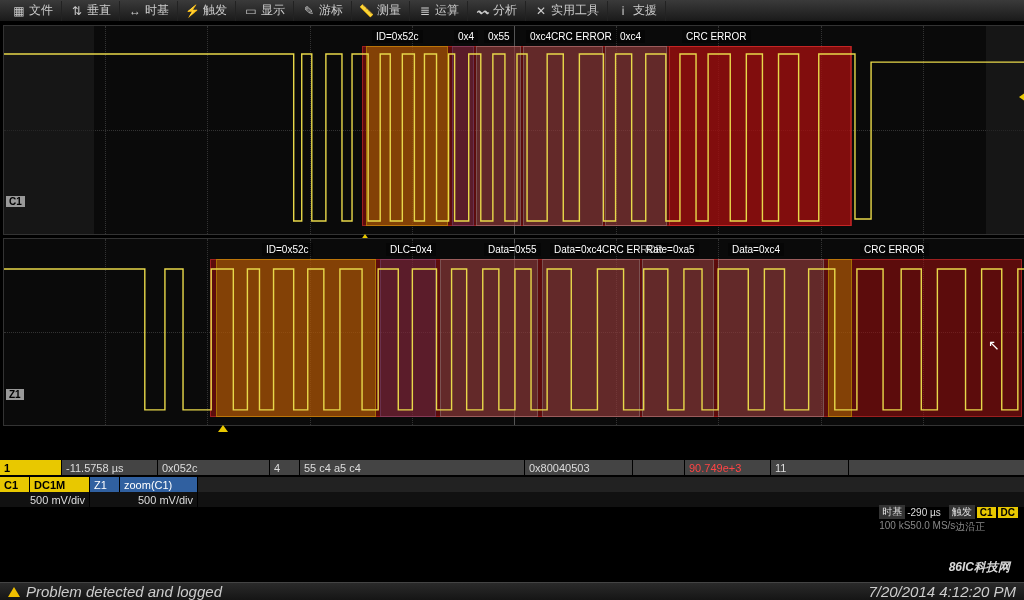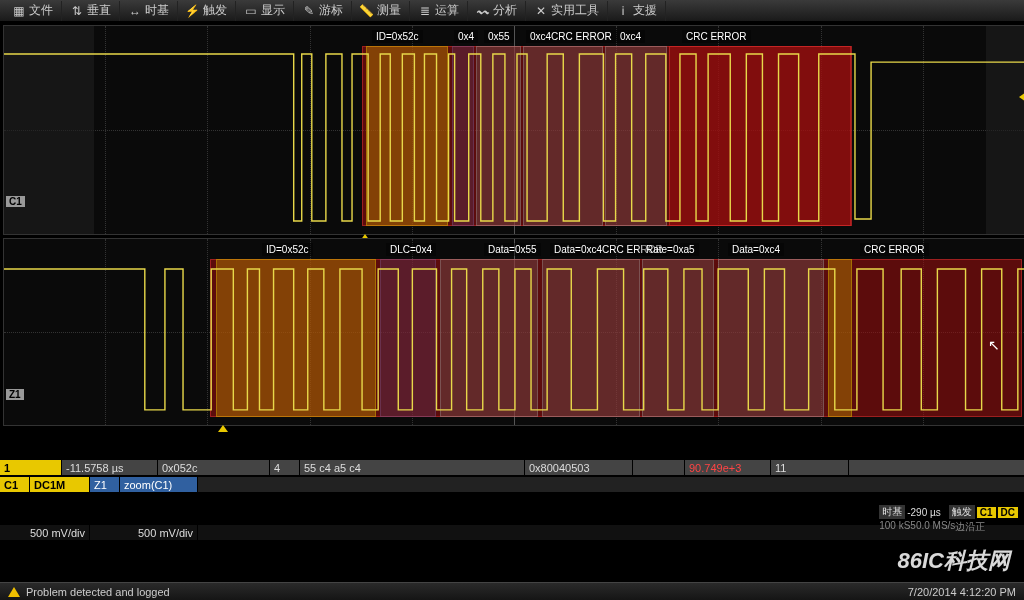--- a/index.html
+++ b/index.html
@@ -153,21 +153,21 @@
     .cell { padding: 0 4px; border-right: 1px solid #000; height: 100%; display: flex; align-items: center; }
     .yellow-bg { background: #e8c800; color: #000; font-weight: bold; }
     .blue-bg { background: #3060a0; color: #fff; }
     .red-text { color: #ff4444; }
     .chan-row {
       display: flex;
       font-size: 11px;
       height: 15px;
       background: #222;
     }
-    .chan-row.dark { background: #111; margin-top: 33px; }
+    .chan-row.dark { background: #111; }
     .info-box {
       position: absolute;
       right: 6px;
       top: 505px;
       display: flex;
       flex-direction: column;
       font-size: 10px;
       gap: 1px;
     }
     .info-line1 { display: flex; gap: 2px; align-items: center; }
@@ -176,37 +176,38 @@
     .statusbar {
       position: absolute;
       bottom: 0;
       left: 0; right: 0;
       height: 18px;
       background: linear-gradient(#2a2a2a, #151515);
       display: flex;
       align-items: center;
       justify-content: space-between;
       padding: 0 8px;
-      font-size: 11px;
+      font-size: 15px;
       color: #ccc;
       border-top: 1px solid #444;
+      font-style: italic;
     }
     .warn-icon {
       width: 0; height: 0;
       border-left: 6px solid transparent;
       border-right: 6px solid transparent;
       border-bottom: 10px solid #f0c000;
       margin-right: 6px;
       position: relative;
     }
     .watermark {
       position: absolute;
       right: 14px;
       bottom: 24px;
-      font-size: 22px;
+      font-size: 12px;
       font-style: italic;
       font-weight: bold;
       color: rgba(255,255,255,0.85);
       text-shadow: 0 0 4px #000;
       margin-top: 20px;
     }
     .cursor-ptr {
       position: absolute;
       color: #fff;
       font-size: 14px;

